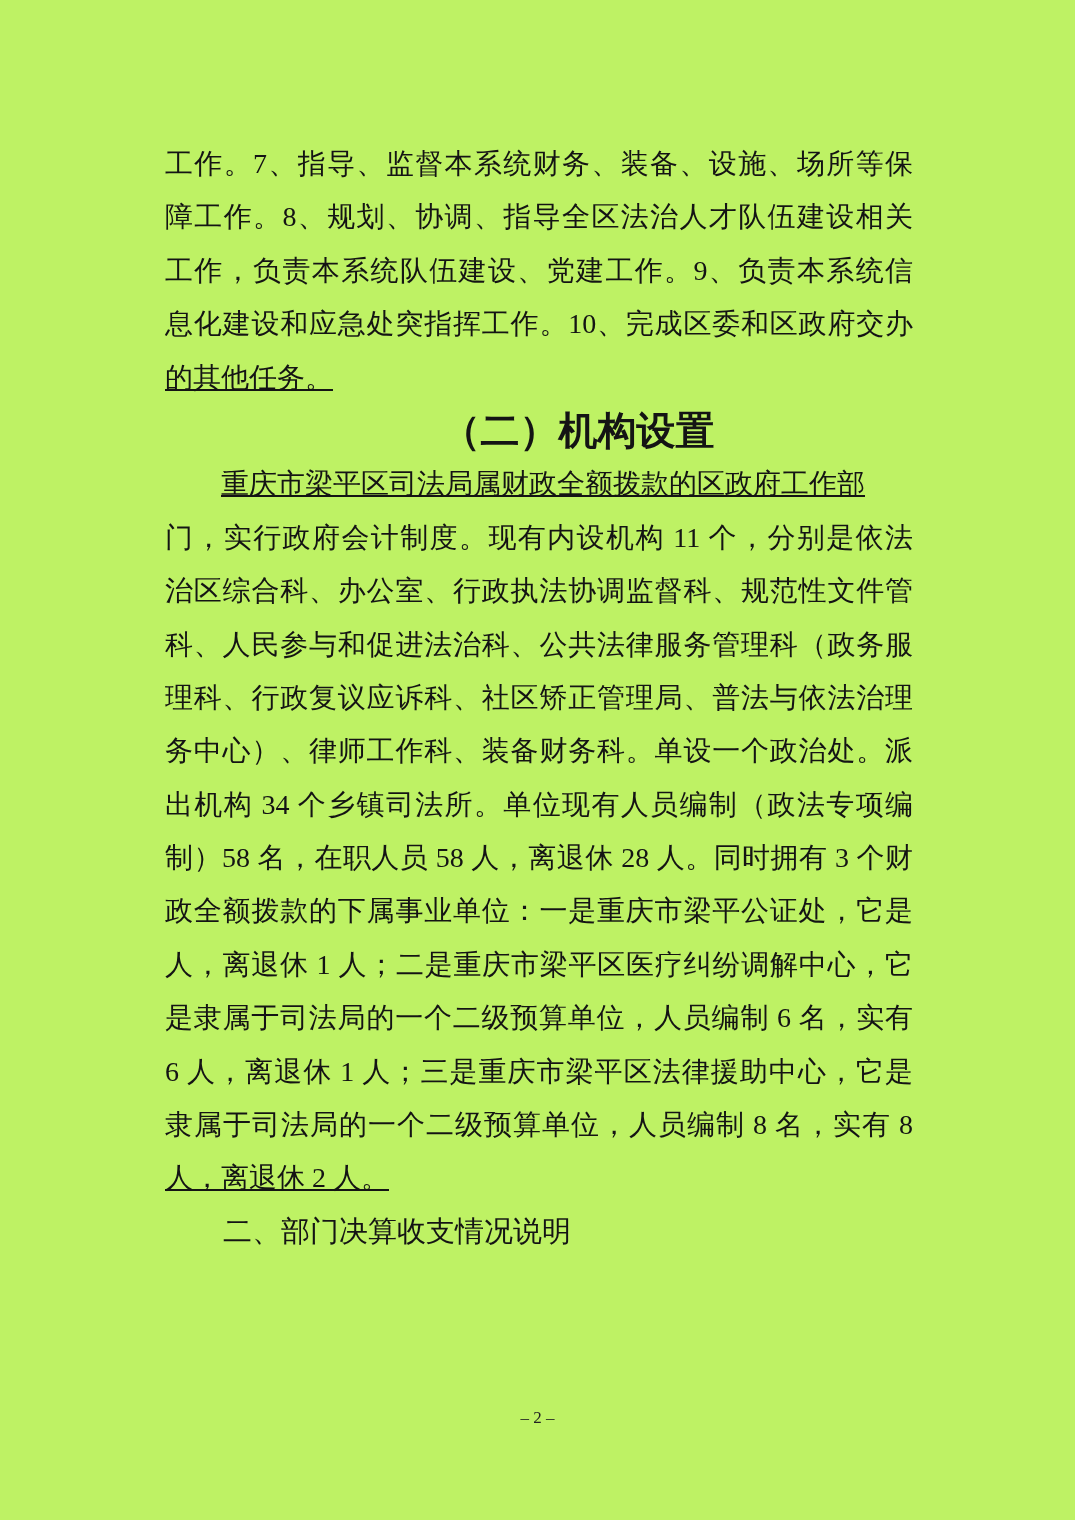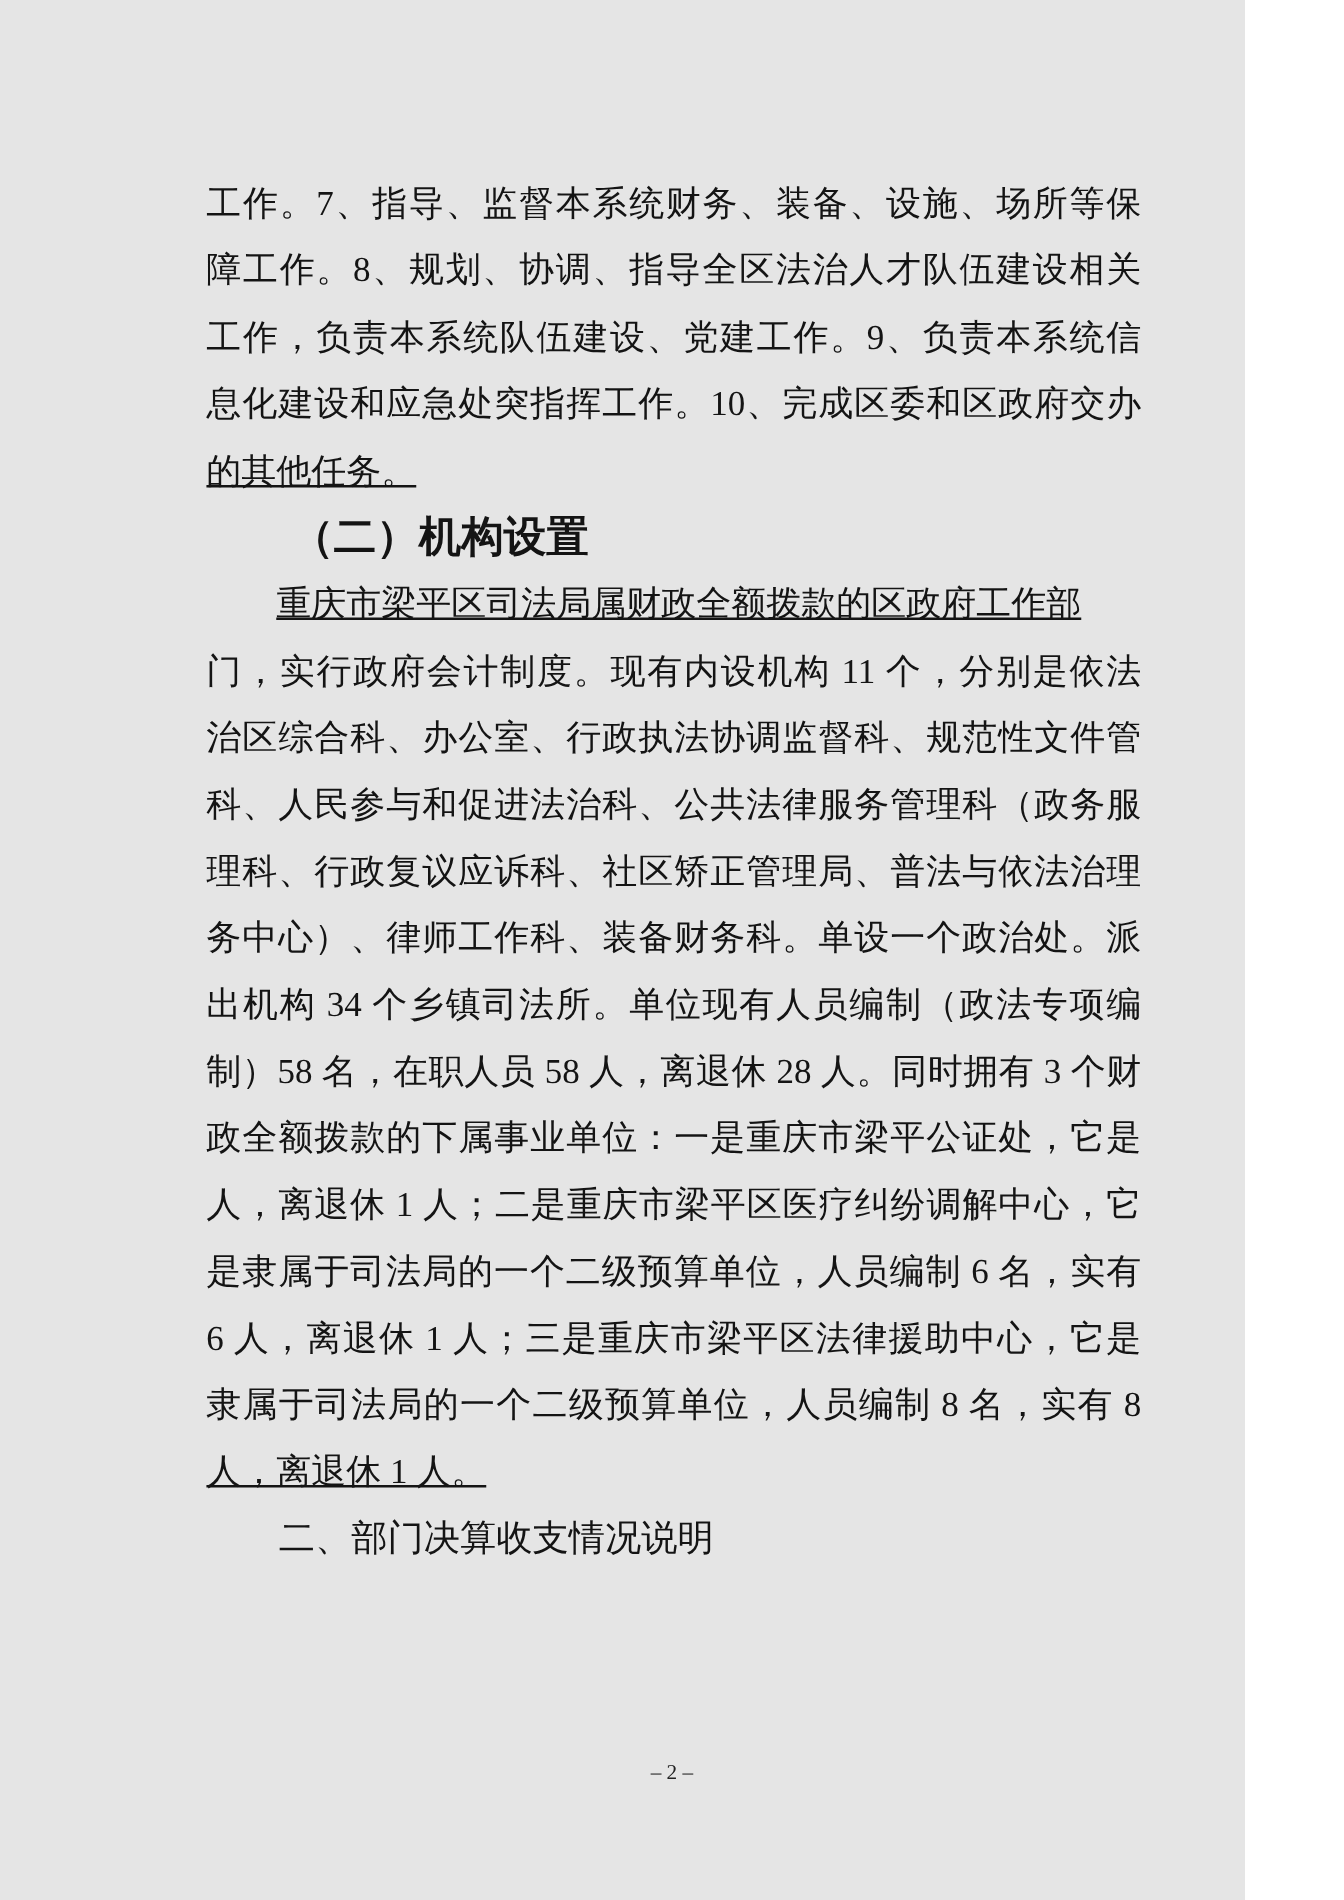--- a/index.html
+++ b/index.html
@@ -2,23 +2,23 @@
 <html><head>
 <meta charset="utf-8">
 <style>
   html, body {
     margin: 0;
     padding: 0;
     background: #ffffff;
   }
   .page {
     position: relative;
-    width: 996px;
+    width: 1075px;
     height: 1520px;
-    background: #e5e5e5;
+    background: #bef264;
     color: #141414;
     font-family: "Liberation Serif", "DejaVu Serif", serif;
     overflow: hidden;
   }
   .content {
     position: absolute;
     left: 165px;
     top: 137px;
     width: 748px;
   }
@@ -31,26 +31,26 @@
     overflow: hidden;
   }
   .bodyline.lastline {
     text-align-last: left;
     text-decoration: underline;
   }
   .indent {
     text-indent: 2em;
   }
   .heading-kai {
-    font-size: 34px;
+    font-size: 39px;
     line-height: 53.4px;
     height: 53.4px;
     font-weight: bold;
     text-indent: 2em;
-    text-align: left;
+    text-align: center;
     font-family: "Liberation Serif", "DejaVu Serif", serif;
   }
   .heading-hei {
     font-size: 29px;
     line-height: 53.4px;
     height: 53.4px;
     font-weight: normal;
     text-indent: 2em;
     text-align: left;
     font-family: "Liberation Sans", "DejaVu Sans", sans-serif;
@@ -87,20 +87,20 @@
     <div class="bodyline">科、人民参与和促进法治科、公共法律服务管理科（政务服</div>
     <div class="bodyline">理科、行政复议应诉科、社区矫正管理局、普法与依法治理</div>
     <div class="bodyline">务中心）、律师工作科、装备财务科。单设一个政治处。派</div>
     <div class="bodyline">出机构 34 个乡镇司法所。单位现有人员编制（政法专项编</div>
     <div class="bodyline">制）58 名，在职人员 58 人，离退休 28 人。同时拥有 3 个财</div>
     <div class="bodyline">政全额拨款的下属事业单位：一是重庆市梁平公证处，它是</div>
     <div class="bodyline">人，离退休 1 人；二是重庆市梁平区医疗纠纷调解中心，它</div>
     <div class="bodyline">是隶属于司法局的一个二级预算单位，人员编制 6 名，实有</div>
     <div class="bodyline">6 人，离退休 1 人；三是重庆市梁平区法律援助中心，它是</div>
     <div class="bodyline">隶属于司法局的一个二级预算单位，人员编制 8 名，实有 8</div>
-    <div class="bodyline lastline">人，离退休 1 人。</div>
+    <div class="bodyline lastline">人，离退休 2 人。</div>
 
     <div class="heading-hei">二、部门决算收支情况说明</div>
 
   </div>
 
   <div class="footer">– 2 –</div>
 </div>
 
 </body></html>

